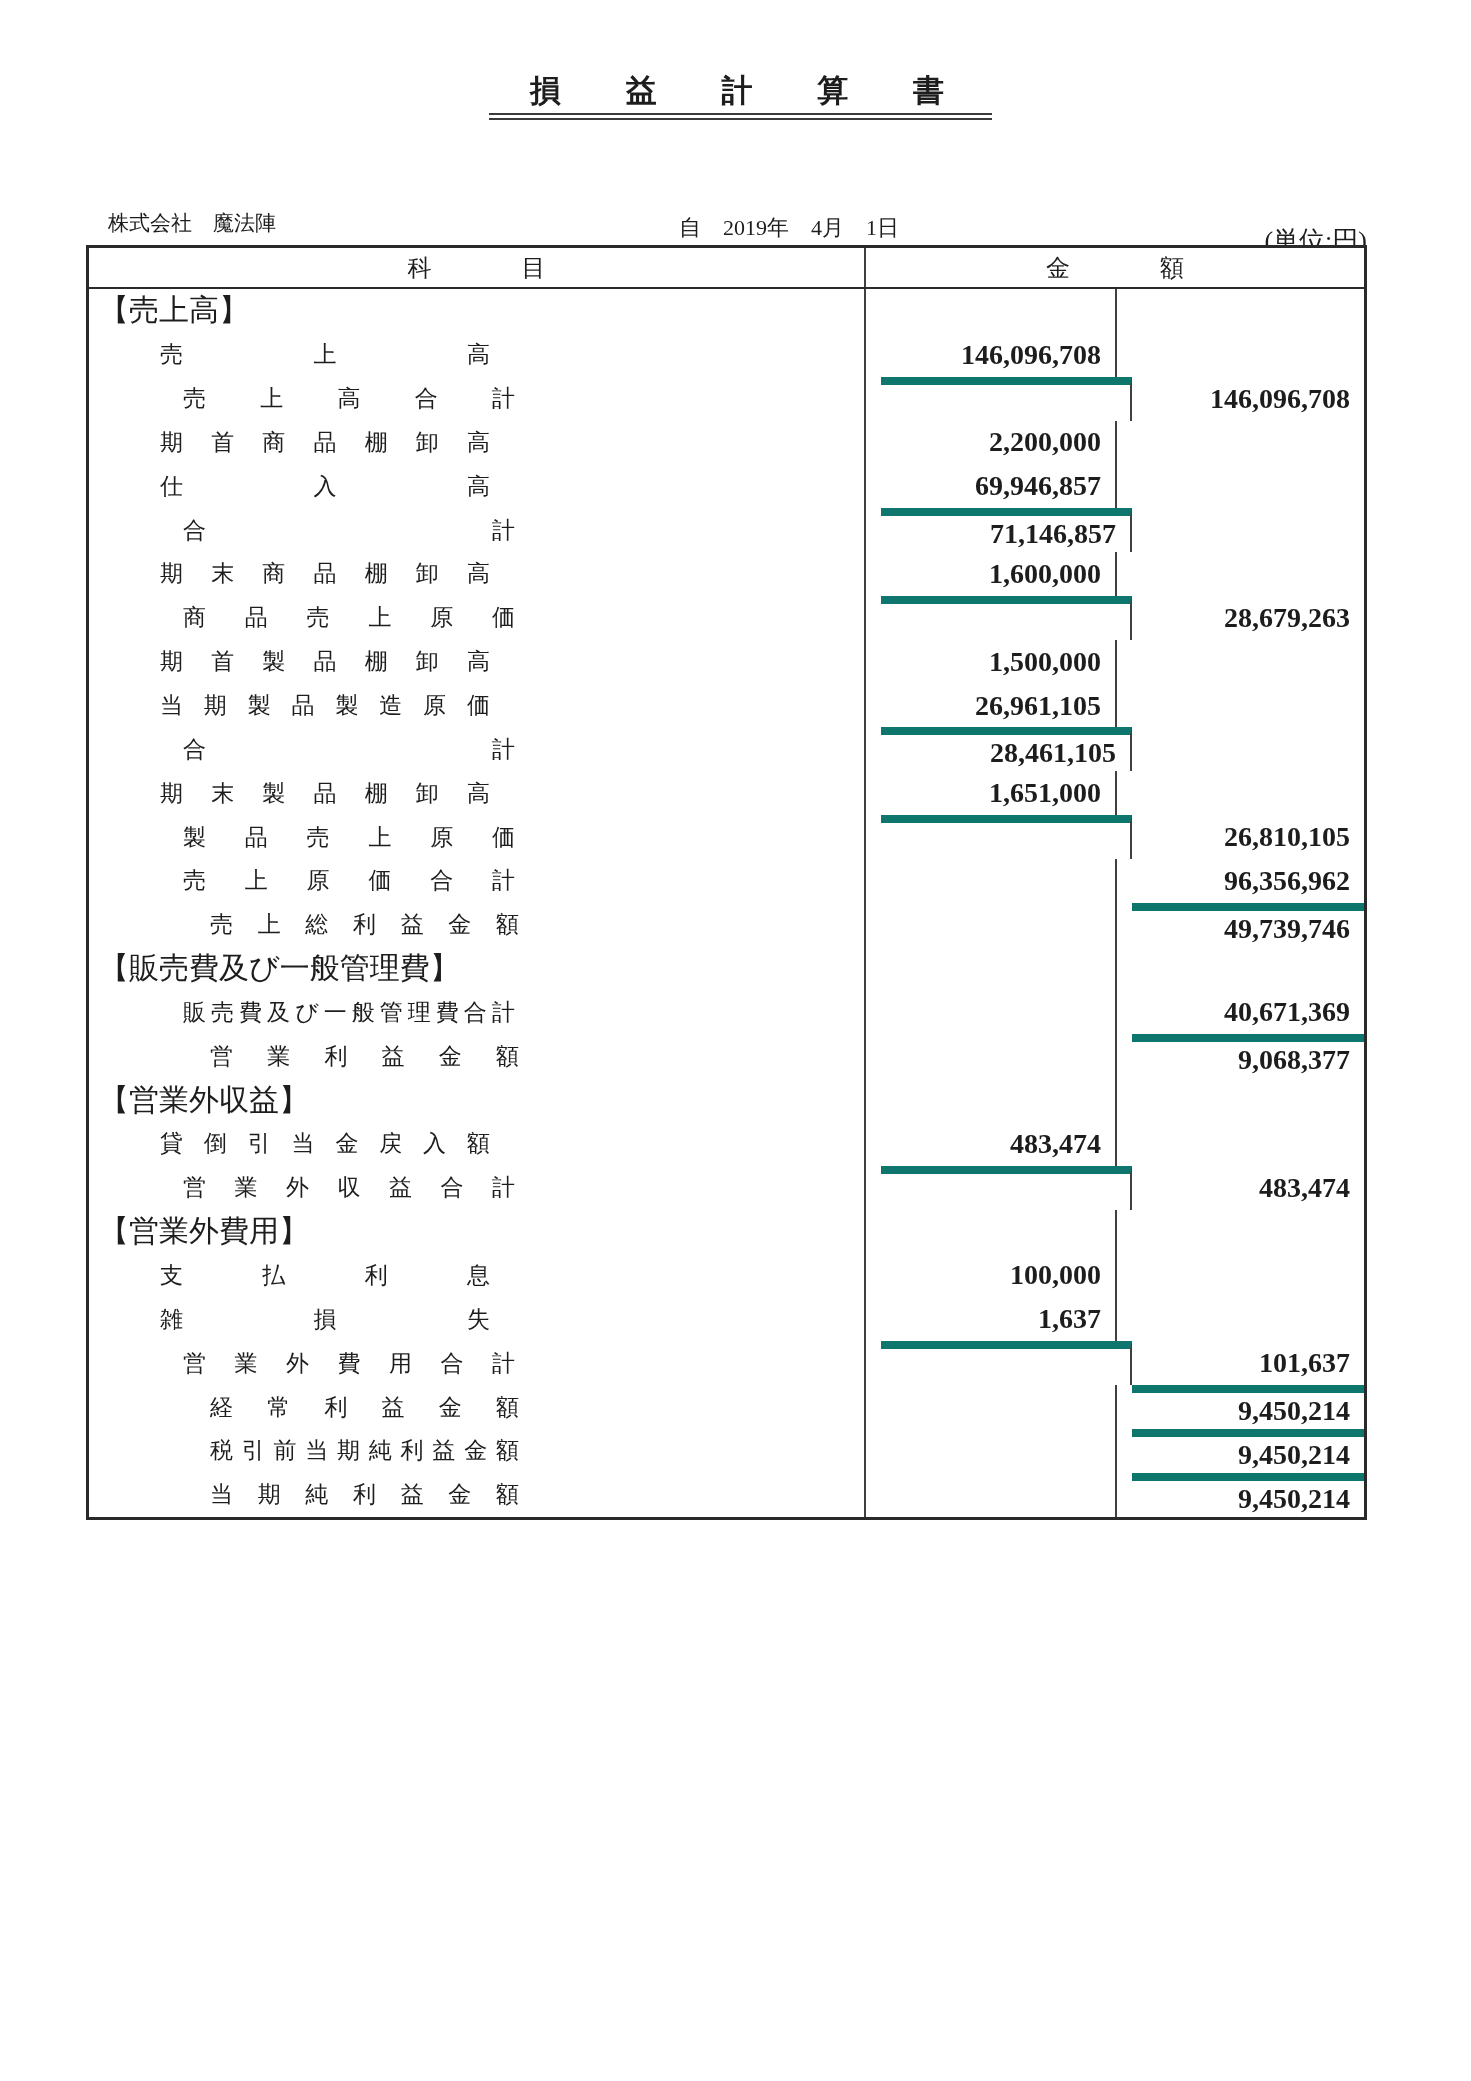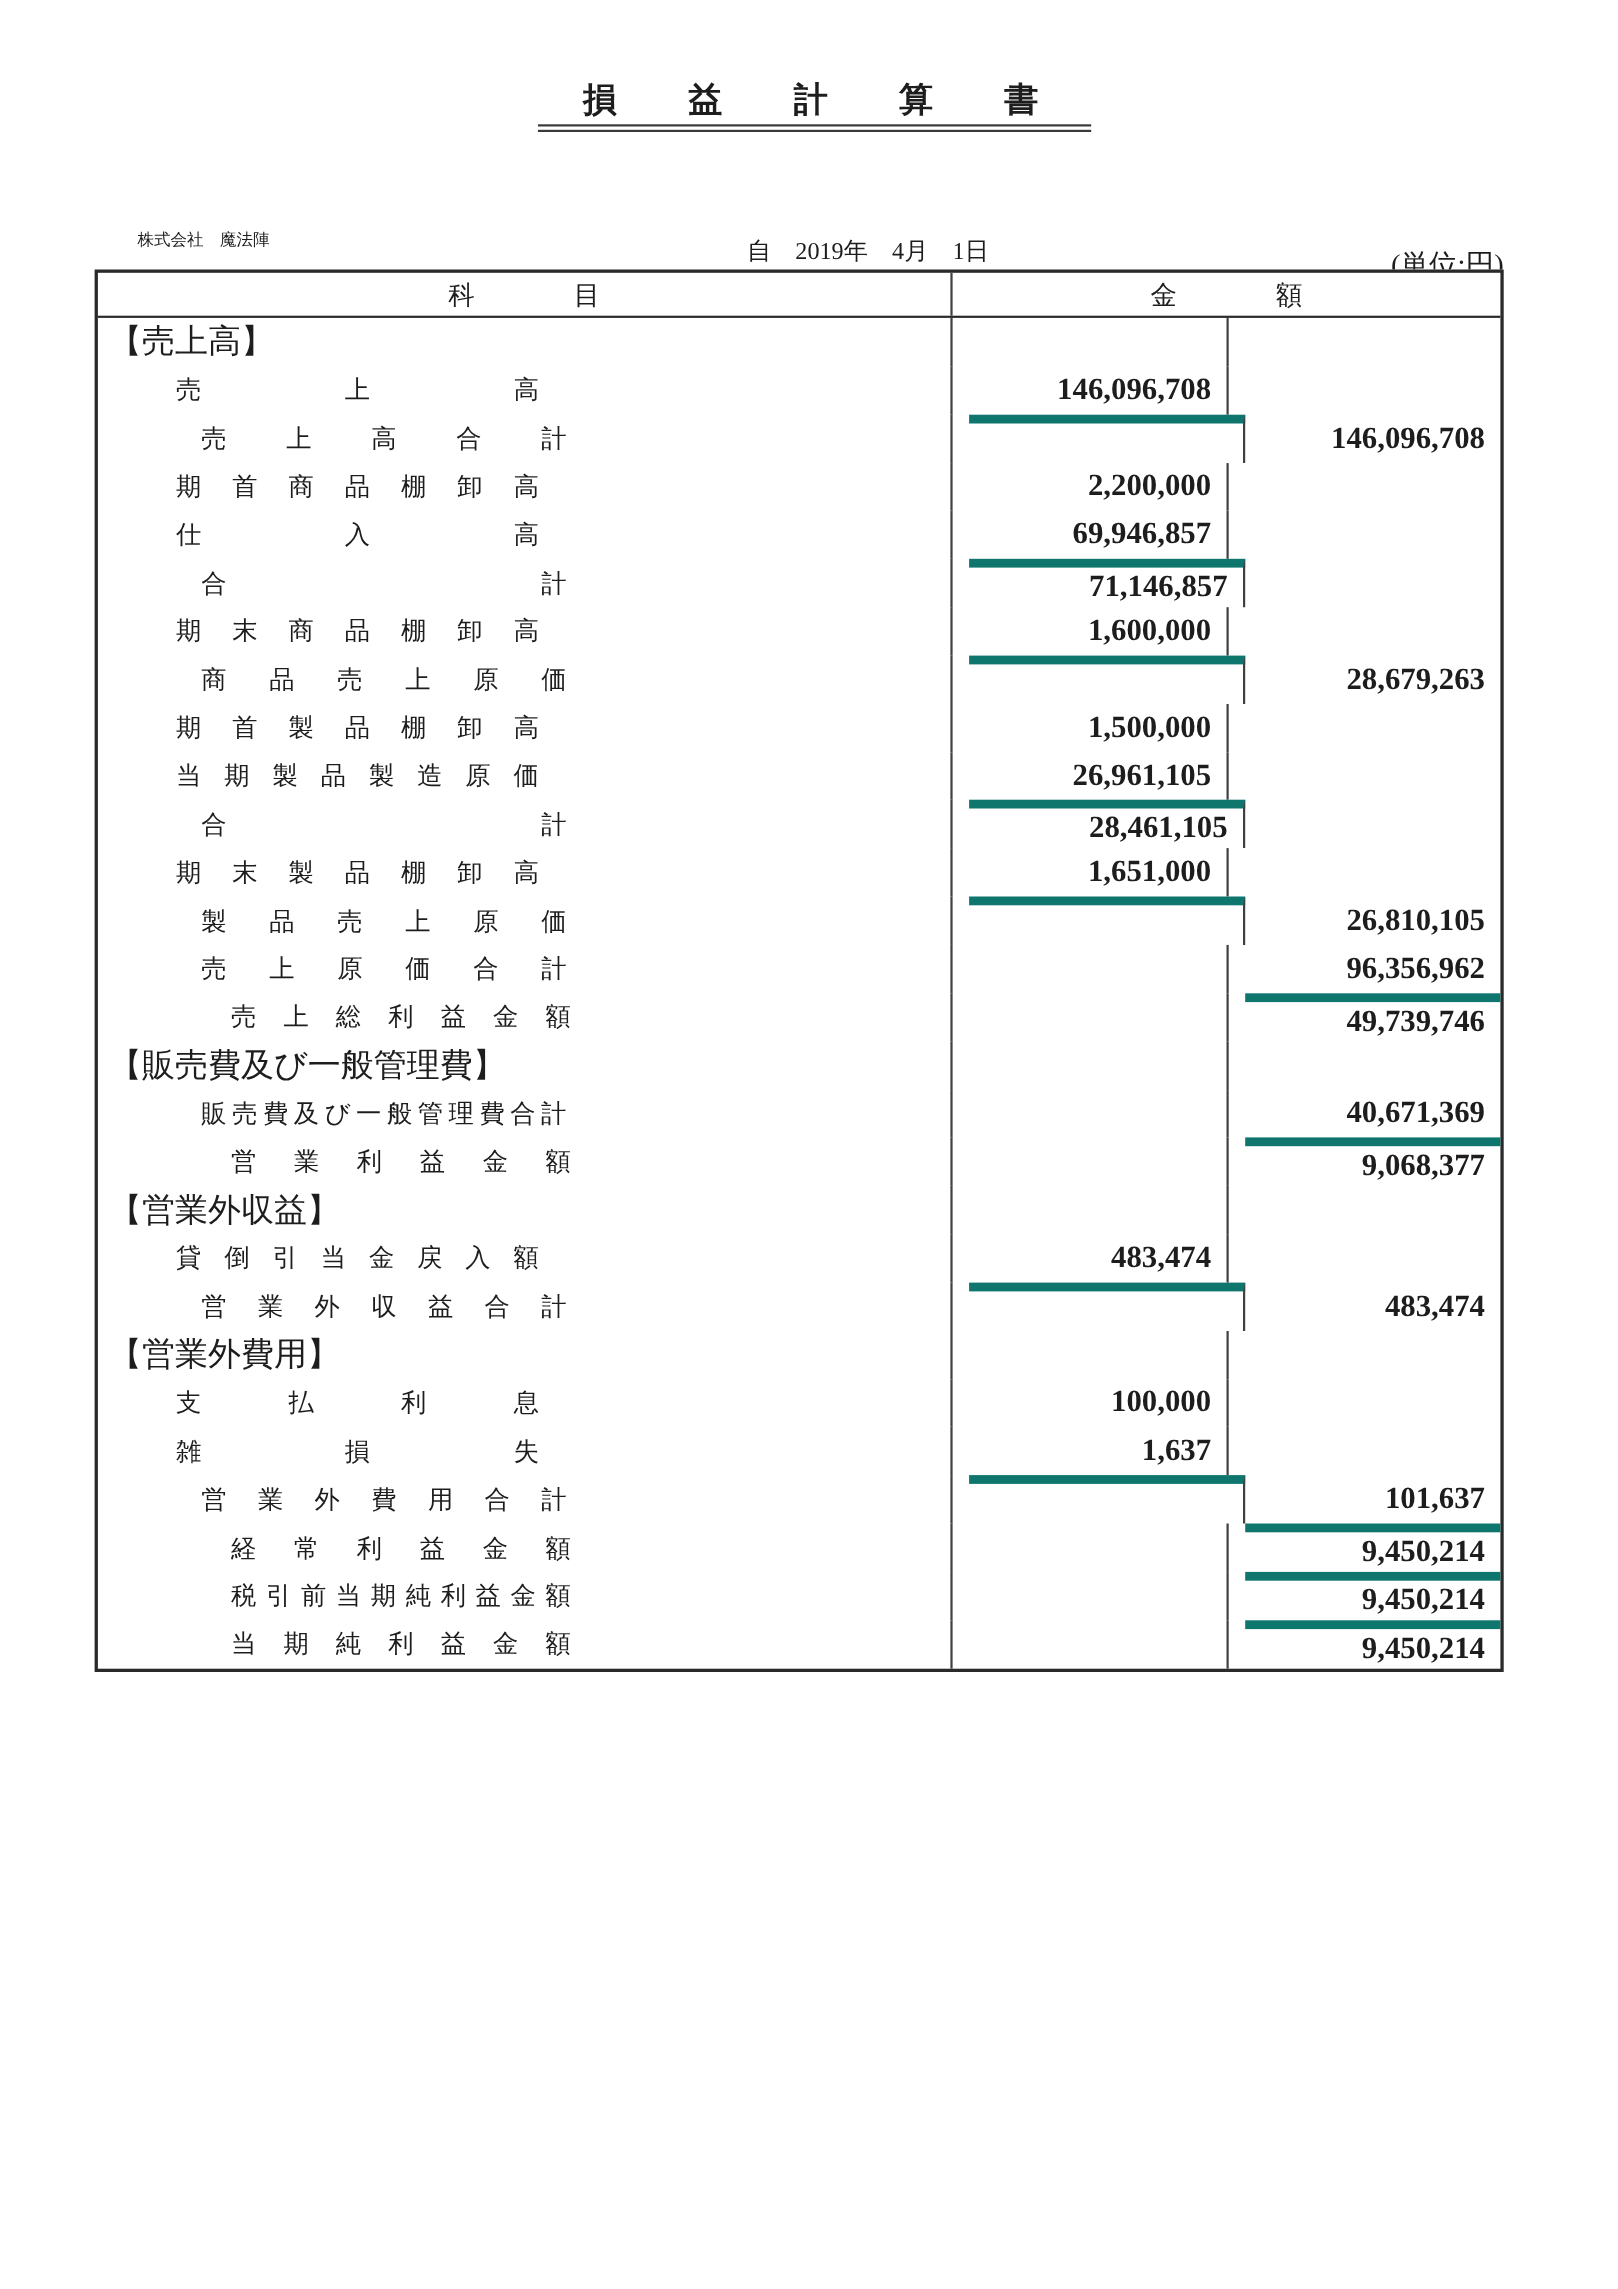--- a/index.html
+++ b/index.html
@@ -15,21 +15,21 @@
     font-size:31px;font-weight:bold;line-height:34px;
   }
   .title-rule{
     position:absolute;left:489px;top:113px;width:503px;height:3px;
     border-top:2px solid #3a3a3a;border-bottom:2px solid #3a3a3a;
   }
   .period{
     position:absolute;left:679px;top:128px;
     font-size:22px;line-height:40px;white-space:pre;
   }
-  .company{position:absolute;left:125px;top:209px;font-size:15px;}
+  .company{position:absolute;left:108px;top:209px;font-size:21px;}
   .unit{position:absolute;right:104px;top:223px;font-size:26px;}
 
   
   .ptable{
     position:absolute;left:86px;top:245px;width:1281px;
     border:3px solid #2a2a2a;box-sizing:border-box;background:#fff;
   }
   .thead{display:flex;height:41px;border-bottom:2px solid #2a2a2a;box-sizing:border-box;}
   .th-subject{width:777px;border-right:2px solid #404040;box-sizing:border-box;
     display:flex;align-items:center;justify-content:center;}

